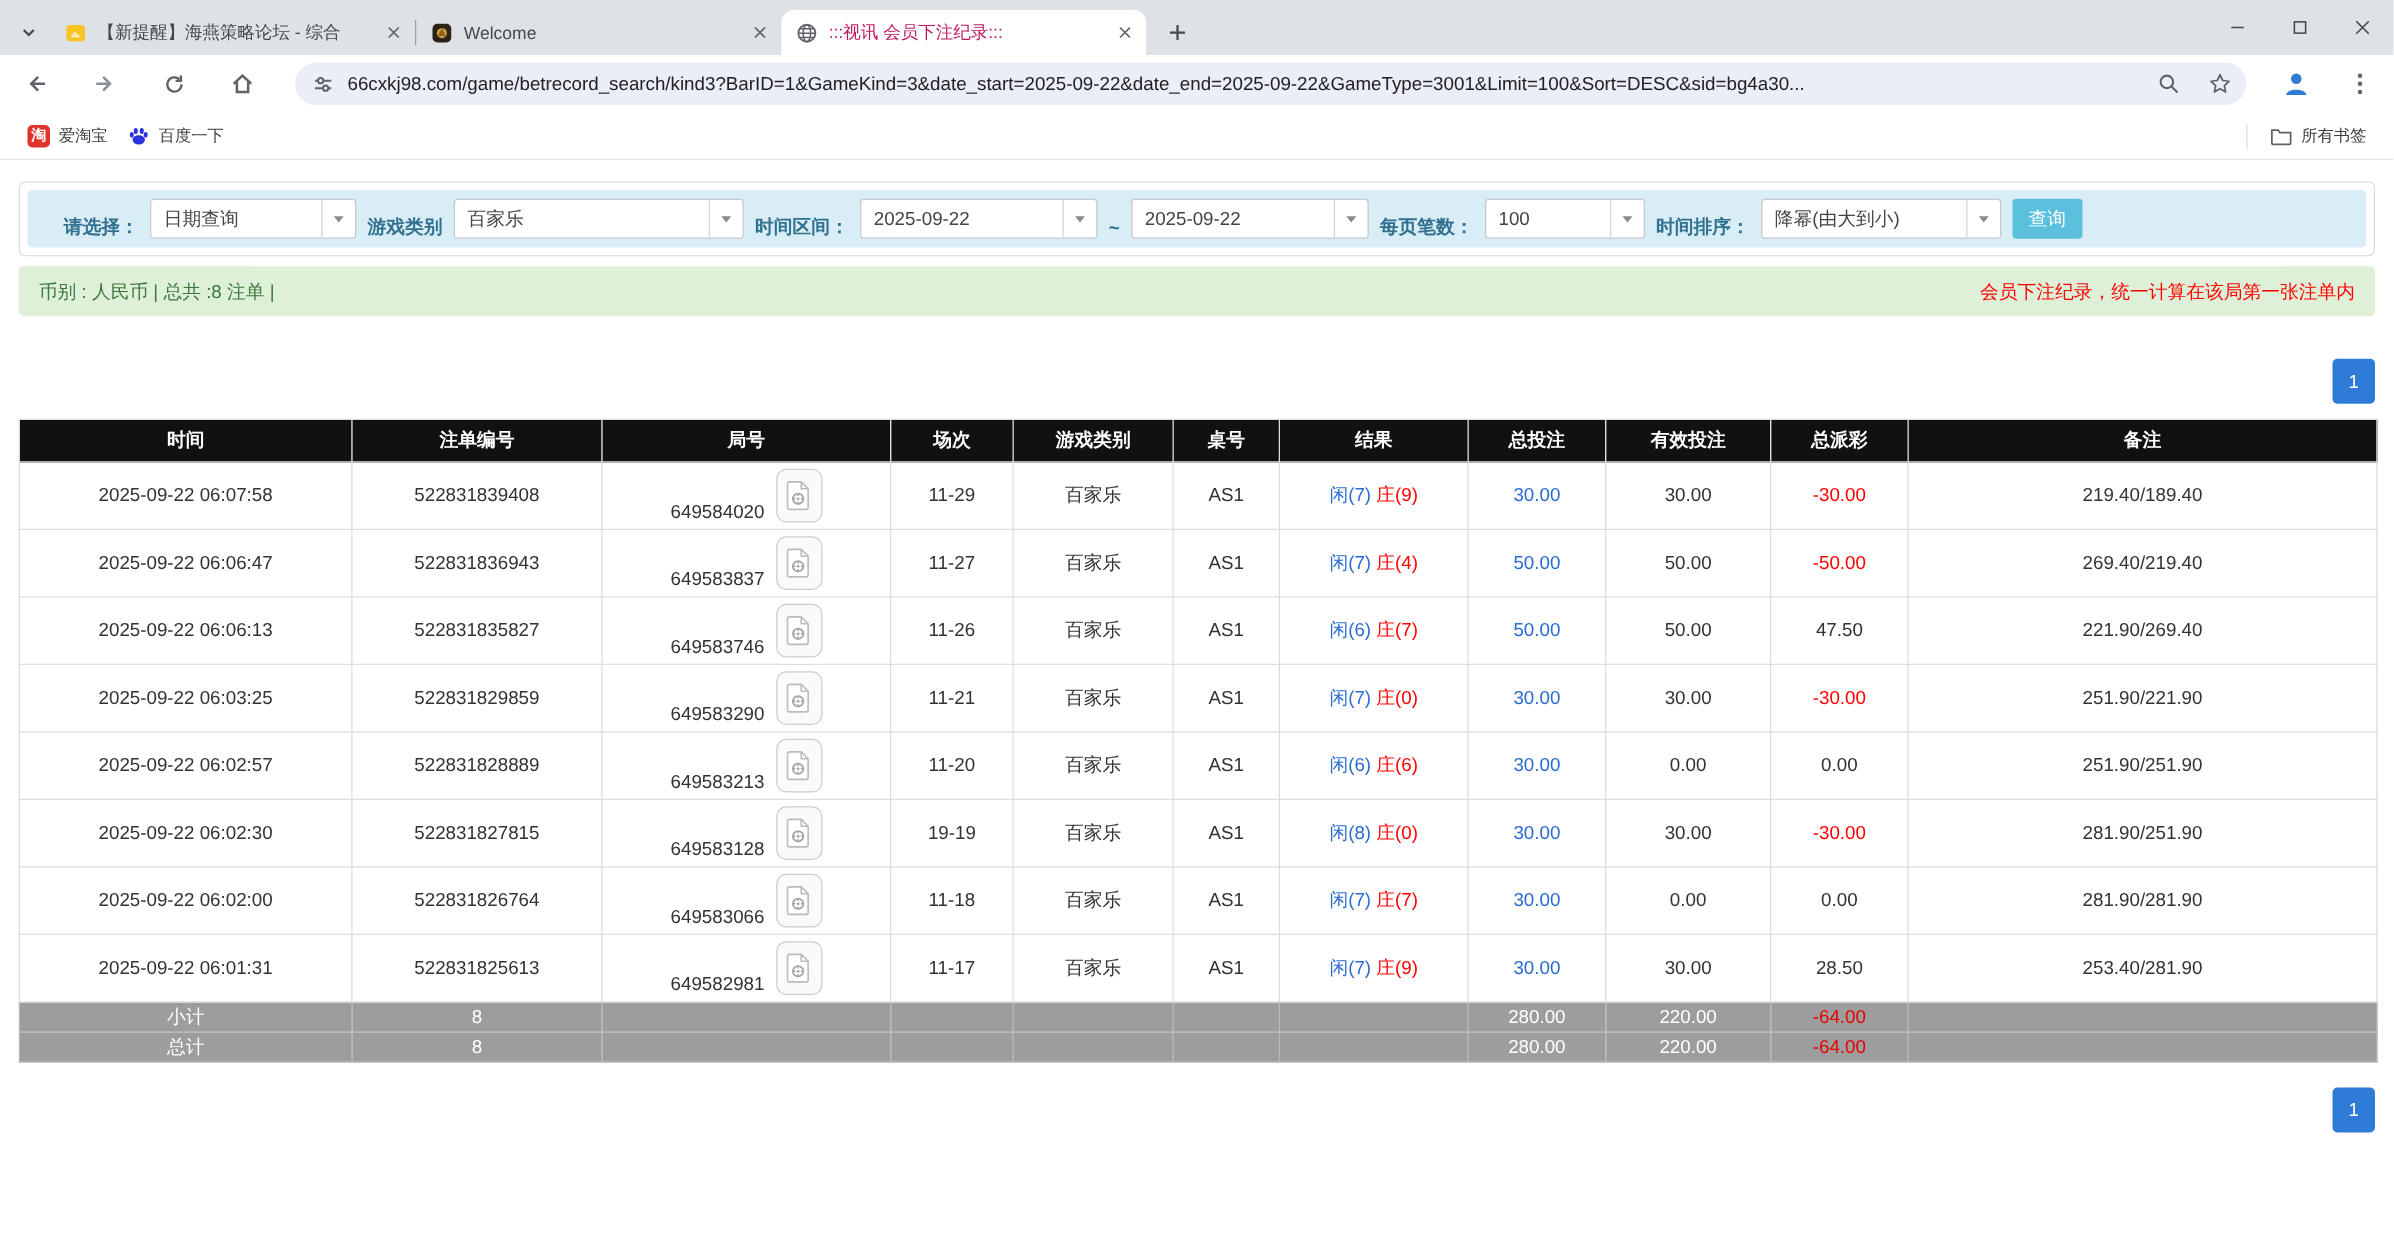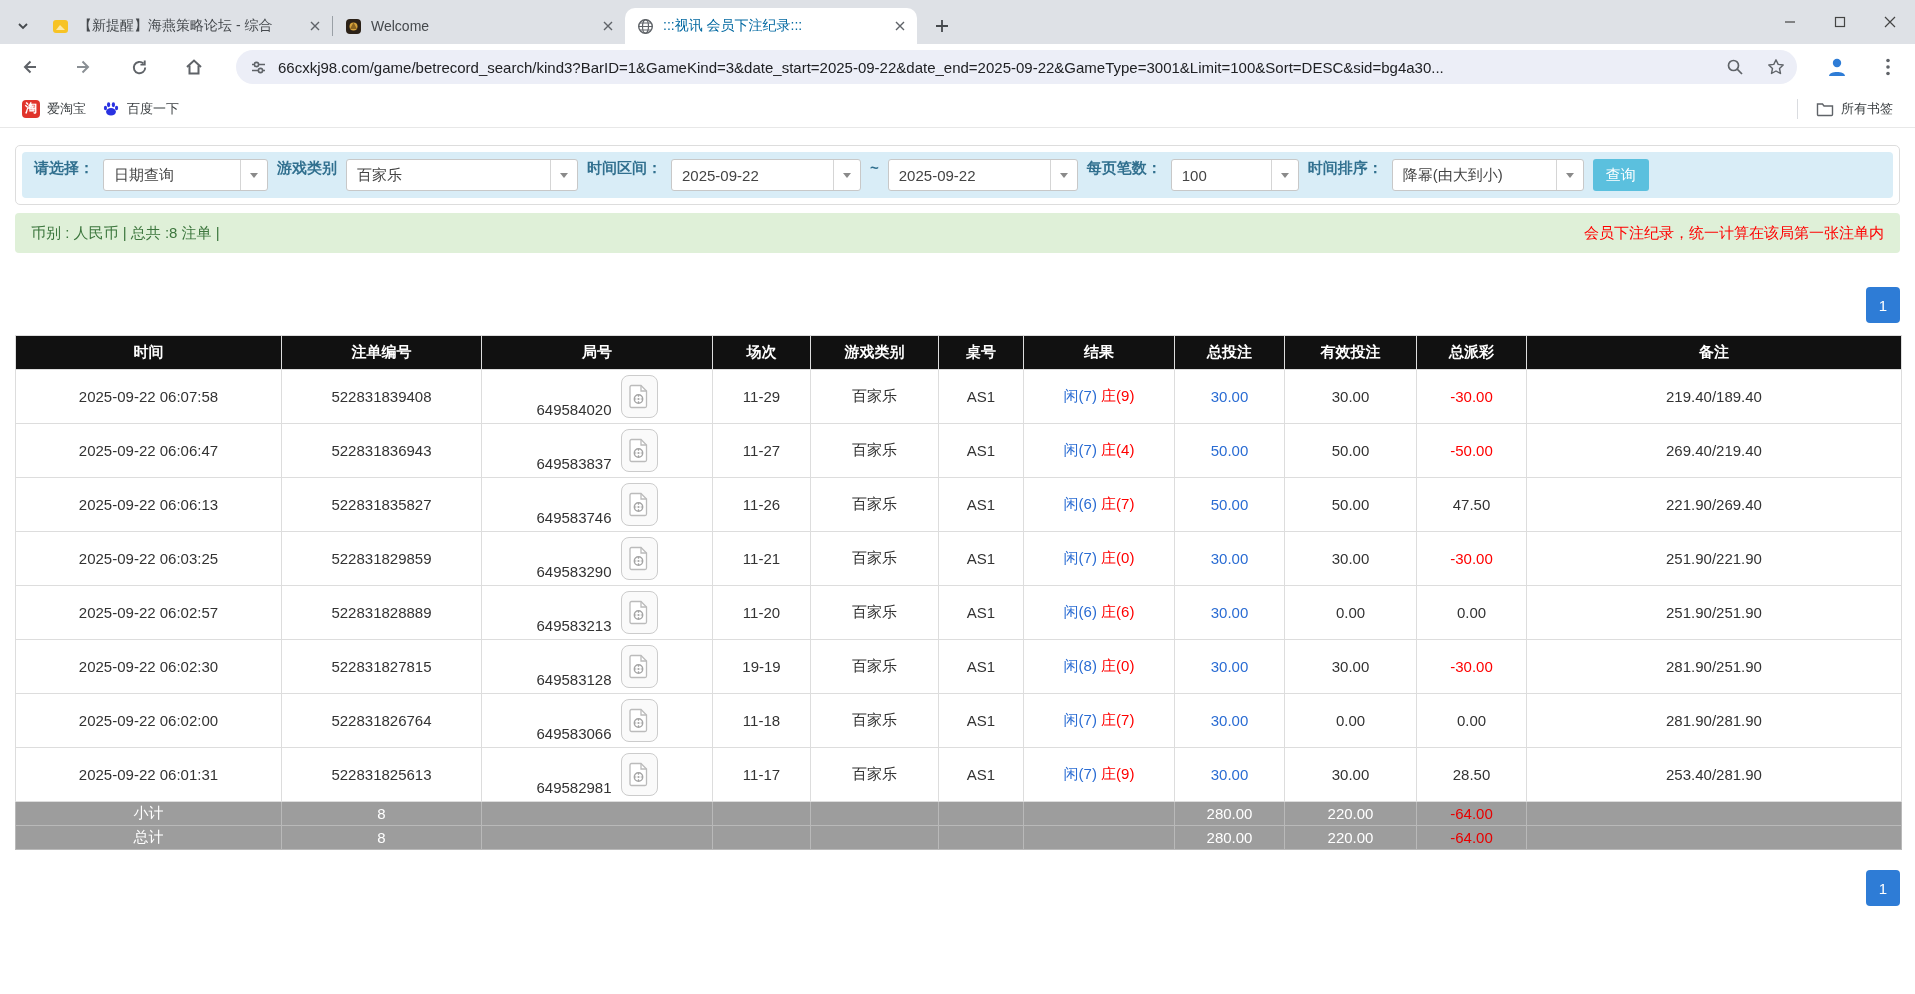--- a/index.html
+++ b/index.html
@@ -4,21 +4,21 @@
 <style>
   * { box-sizing: border-box; margin: 0; padding: 0; }
   html,body { width:1915px; height:994px; overflow:hidden; }
   body { font-family:"Liberation Sans","DejaVu Sans",sans-serif; background:#fff; }
   #viewport { position:relative; width:1915px; height:994px; overflow:hidden; background:#fff; }
 
   
   .tabstrip { height:44px; background:#dee1e6; display:flex; align-items:flex-end; position:relative; }
   .tab-search { width:34px; height:36px; display:flex; align-items:center; justify-content:center; cursor:pointer; margin-left:6px; }
   .tab { width:292px; height:36px; display:flex; align-items:center; gap:9px; padding:0 8px 0 12px; border-radius:10px 10px 0 0; color:#45494d; font-size:14px; cursor:pointer; }
-  .tab.active { background:#fff; color:#0369a1; }
+  .tab.active { background:#fff; color:#be185d; }
   .tab .t-title { flex:1; white-space:nowrap; overflow:hidden; text-overflow:ellipsis; }
   .tab .t-close { width:18px; height:18px; border-radius:50%; display:flex; align-items:center; justify-content:center; flex:none; }
   .tab-sep { width:1px; height:20px; background:#9aa0a6; margin-bottom:8px; }
   .newtab-btn { width:34px; height:34px; display:flex; align-items:center; justify-content:center; margin:0 0 1px 8px; }
   .win-controls { position:absolute; right:0; top:0; height:44px; display:flex; }
   .win-btn { width:50px; height:44px; display:flex; align-items:center; justify-content:center; }
 
   .toolbar { height:46px; background:#fff; display:flex; align-items:center; padding:0 10px; gap:17px; }
   .nav-btn { width:38px; height:38px; display:flex; align-items:center; justify-content:center; border-radius:50%; flex:none; }
   .urlbar { flex:1; height:34px; background:#eceef7; border-radius:17px; display:flex; align-items:center; padding:0 6px 0 14px; gap:11px; margin:0 6px; min-width:0; }
@@ -30,21 +30,21 @@
   .bm-item { display:flex; align-items:center; gap:7px; padding:4px 8px; border-radius:8px; cursor:pointer; }
   .bm-taobao-ic { width:18px; height:18px; background:#e0342b; border-radius:4px; color:#fff; font-size:12px; font-weight:bold; display:flex; align-items:center; justify-content:center; }
   .bm-right { margin-left:auto; display:flex; align-items:center; gap:10px; }
   .bm-vsep { width:1px; height:20px; background:#dadce0; }
 
   
   .page { padding:0 15px; }
   .page-title { font-size:22px; font-weight:400; color:#222; margin-top:40px; }
 
   .filter-panel { margin-top:17px; border:1px solid #ddd; border-radius:5px; padding:6px; background:#fff; }
-  .filter-bar { background:#d9edf7; border-radius:4px; padding:7px 12px; display:flex; align-items:flex-start; gap:9px; font-size:15px; }
+  .filter-bar { background:#d9edf7; border-radius:4px; padding:7px 29px; display:flex; align-items:flex-end; gap:9px; font-size:15px; }
   .f-label { color:#31708f; font-weight:bold; white-space:nowrap; }
   .sel { background:#fff; border:1px solid #c8c8c8; border-radius:3px; height:32px; display:flex; align-items:stretch; cursor:pointer; }
   .sel .val { padding:0 10px; display:flex; align-items:center; color:#444; flex:1; white-space:nowrap; overflow:hidden; }
   .sel .arr { width:27px; border-left:1px solid #d5d5d5; display:flex; align-items:center; justify-content:center; }
   .caret { width:0; height:0; border-left:4px solid transparent; border-right:4px solid transparent; border-top:5px solid #8a8a8a; }
   .w1{width:165px}.w2{width:232px}.w3{width:190px}.w4{width:190px}.w5{width:128px}.w6{width:192px}
   .btn-query { background:#5bc0de; color:#fff; border:none; border-radius:3px; height:32px; padding:0 13px; font-size:15px; cursor:pointer; font-family:Liberation Mono, monospace; }
 
   .summary { margin-top:8px; background:#dff0d8; border-radius:4px; height:40px; display:flex; align-items:center; justify-content:space-between; padding:0 16px; font-size:15px; }
   .summary-left { color:#3c763d; }

